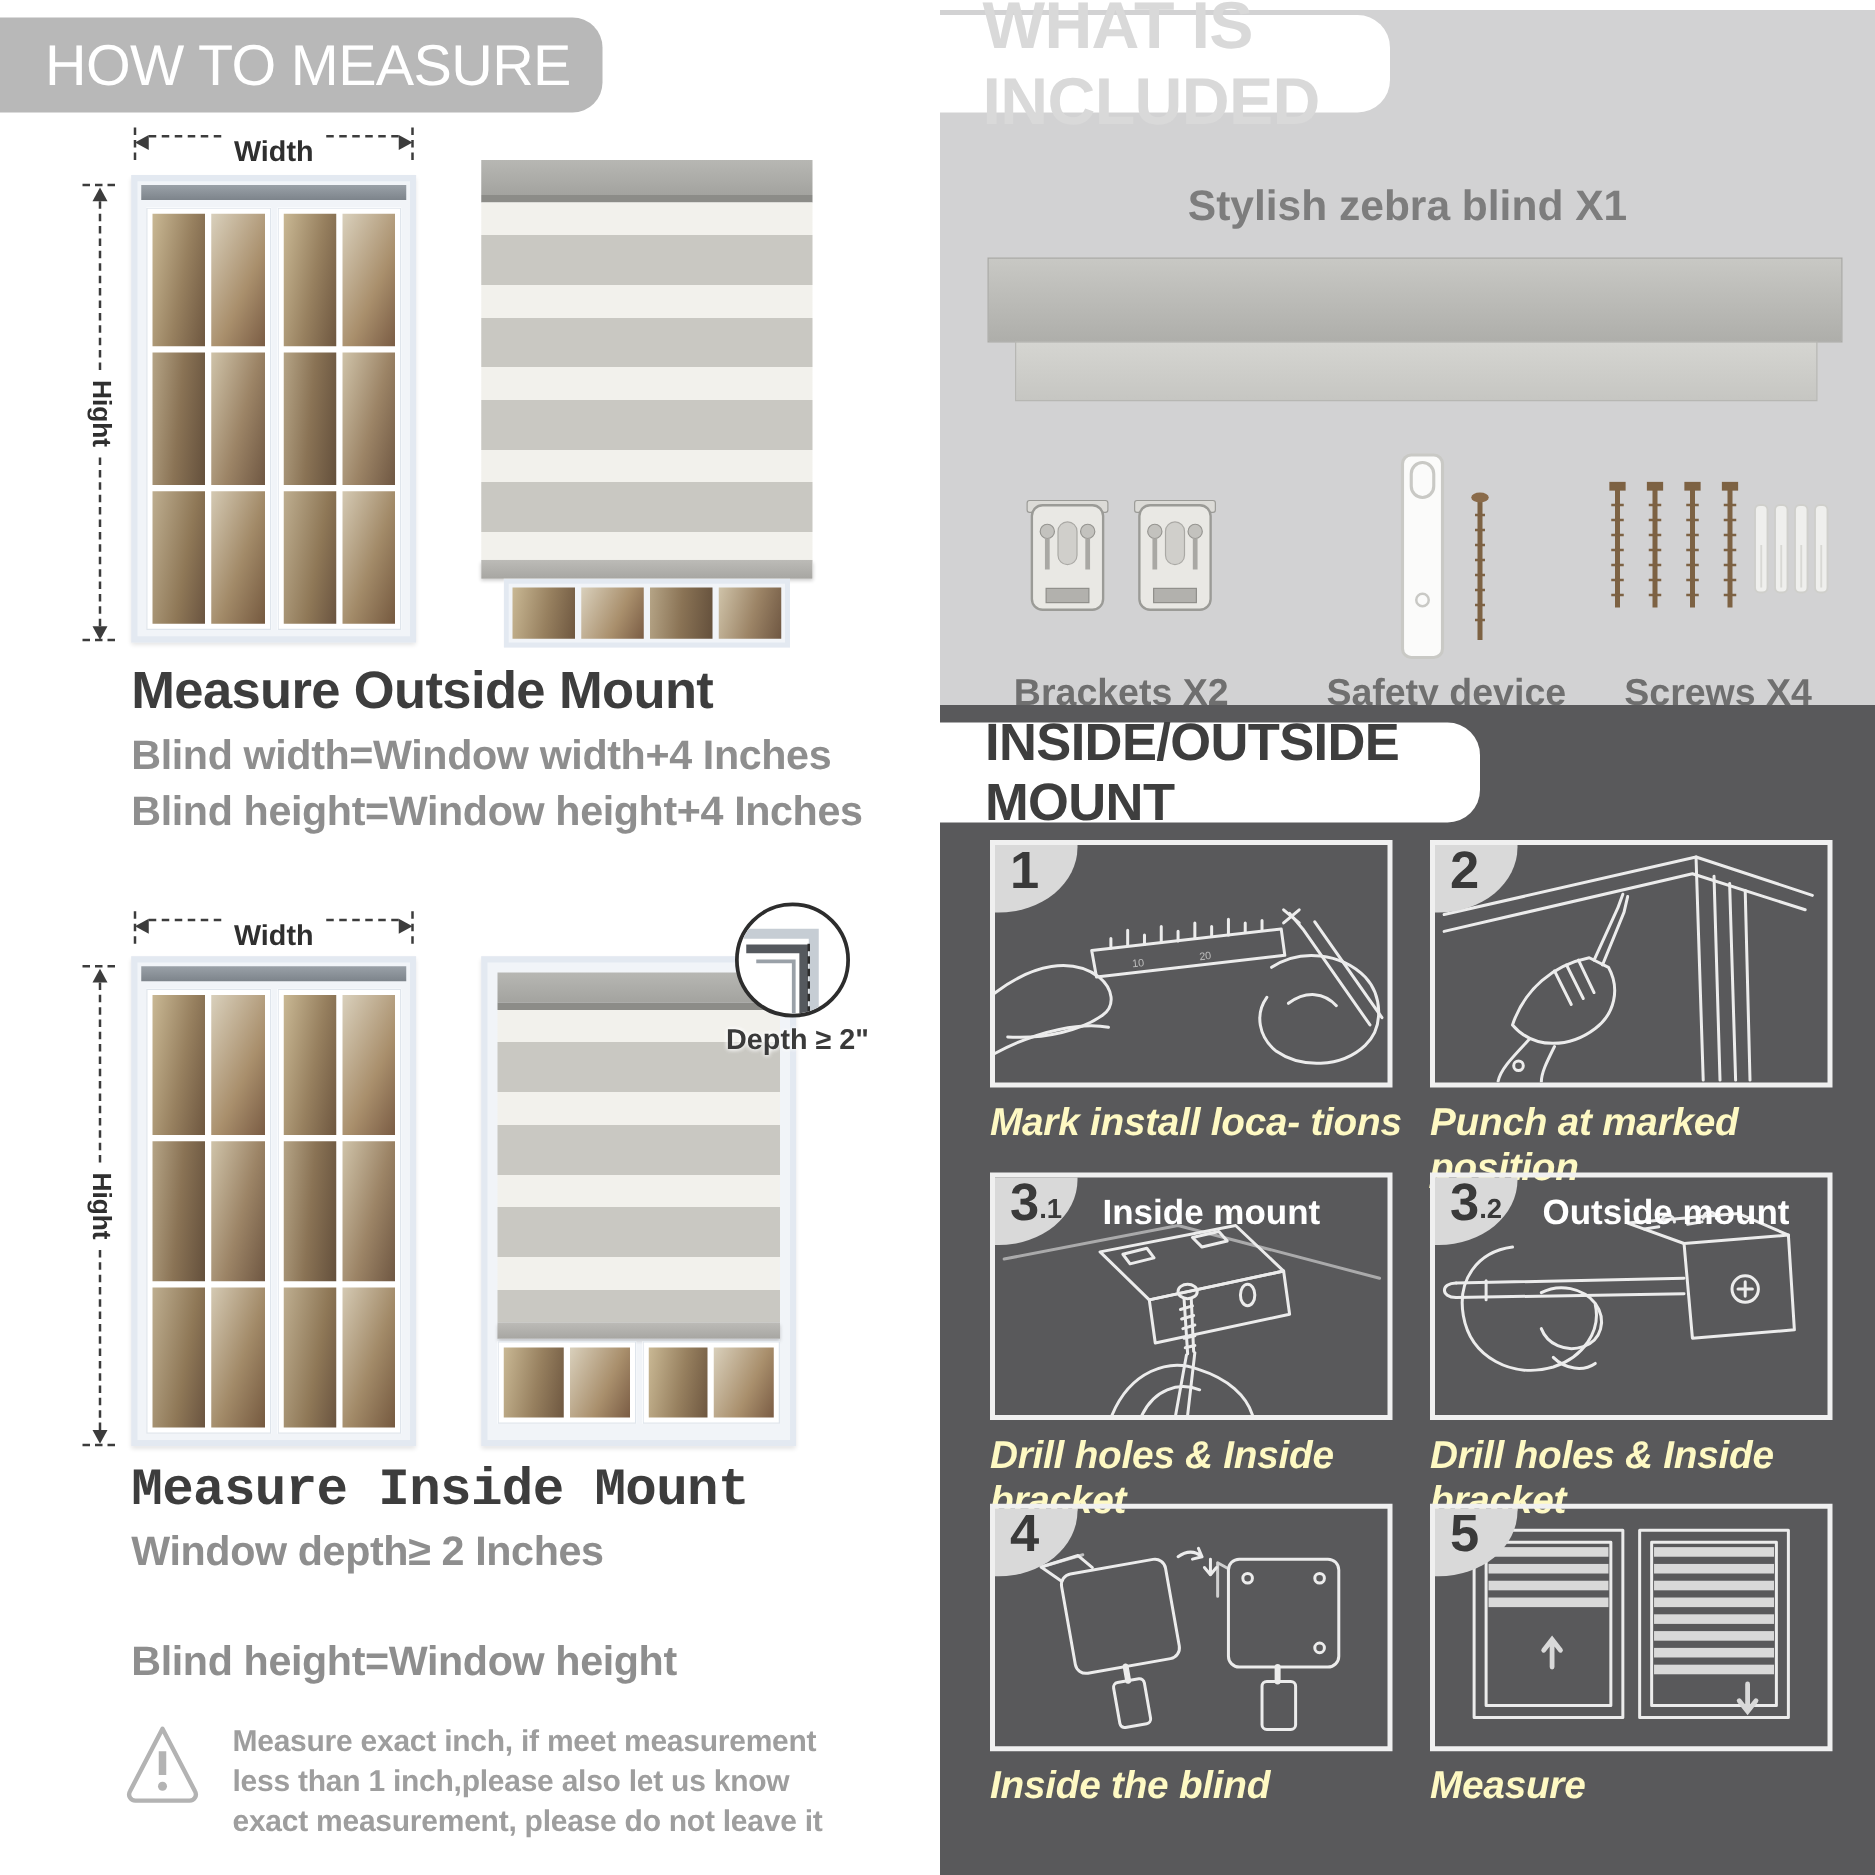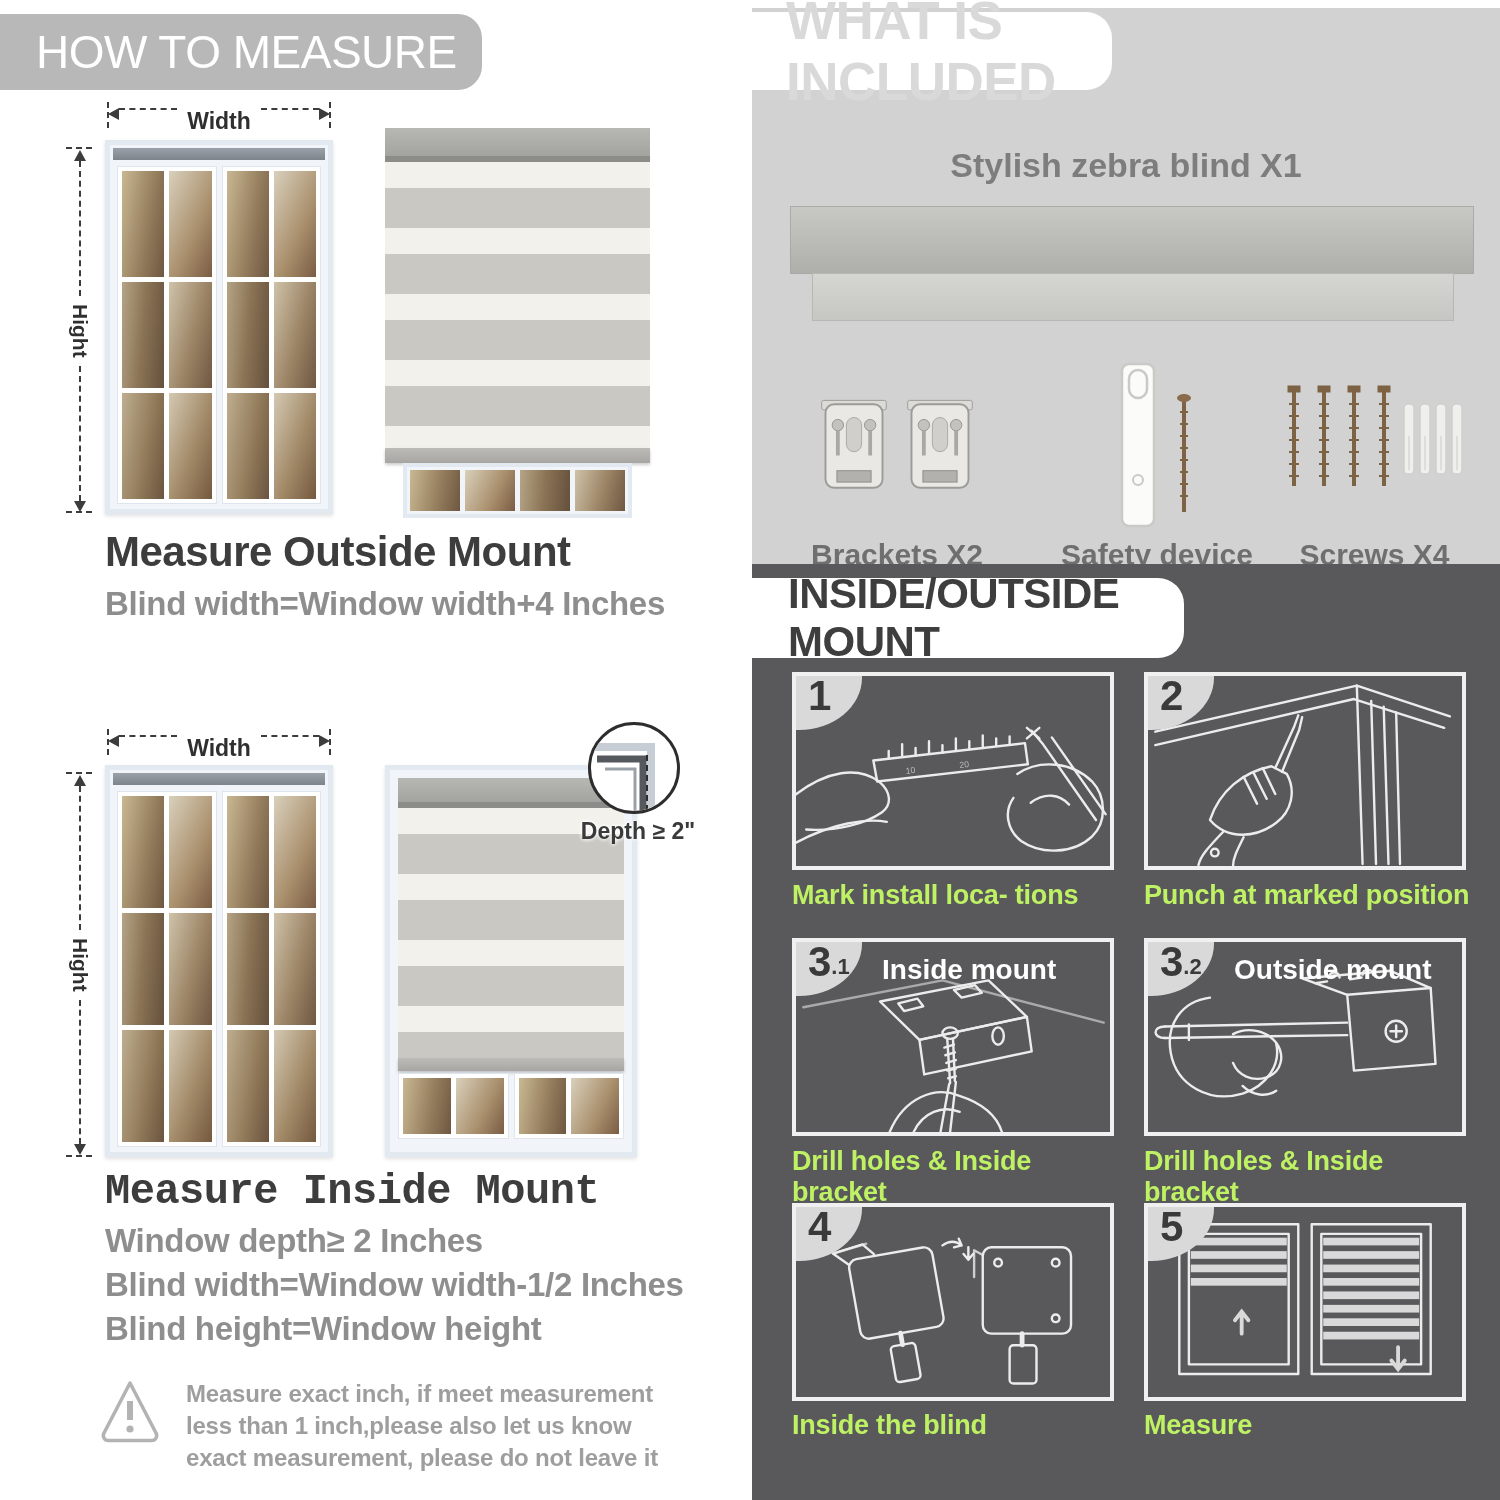--- a/index.html
+++ b/index.html
@@ -76,21 +76,21 @@
 
   .panel{position:absolute;width:322px;height:198px;border:4px solid #f0f0f0;box-sizing:border-box;
          overflow:hidden;}
   .panel svg{position:absolute;left:0;top:0;width:100%;height:100%;}
   .stepnum{position:absolute;top:-4px;left:-4px;width:70px;height:58px;background:#d9d9d9;
            border-radius:0 0 90% 0;display:flex;align-items:flex-start;padding:2px 0 0 16px;box-sizing:border-box;
            color:#3a3a3a;font-weight:bold;}
   .stepnum .n{font-size:42px;line-height:1.05;}
   .stepnum .s{font-size:22px;margin-top:14px;}
   .inner-title{position:absolute;left:86px;top:12px;color:#fff;font-size:28px;font-weight:bold;}
-  .caption{position:absolute;width:330px;color:#bef264;font-size:27px;font-weight:bold;letter-spacing:-.2px;}
+  .caption{position:absolute;width:330px;color:#fef9c3;font-size:31px;font-weight:bold;letter-spacing:-.2px;font-style:italic;}
 
   .line-art{stroke:#ececec;stroke-width:2.5;fill:none;stroke-linecap:round;stroke-linejoin:round;}
 
   
   .depth-circle{left:588px;top:722px;width:92px;height:92px;border-radius:50%;
                 background:#fff;border:3px solid #2d2d2d;box-sizing:border-box;overflow:hidden;}
   .depth-label{left:568px;top:818px;width:140px;text-align:center;font-size:23px;font-weight:bold;color:#3a3a3a;
                text-shadow:0 0 4px #fff,0 0 4px #fff;}
 </style>
 </head>
@@ -157,20 +157,21 @@
           <i></i>
           <i></i>
           <i></i>
           <i></i>
         </div>
     </div>
   </div>
 
   <div class="abs sec-title" style="left:105px;top:528px;">Measure Outside Mount</div>
   <div class="abs formula" style="left:105px;top:585px;">Blind width=Window width+4 Inches</div>
+  <div class="abs formula" style="left:105px;top:630px;">Blind height=Window height+4 Inches</div>
 
   <div class="abs vtick" style="left:107px;top:729px;"></div>
   <div class="abs vtick" style="left:329px;top:729px;"></div>
   <div class="abs harrow" style="left:108px;top:735px;width:222px;">
     <span class="ah l"></span>
     <span class="dash"></span>
     <span class="lbl">Width</span>
     <span class="dash"></span>
     <span class="ah r"></span>
   </div>
@@ -236,21 +237,20 @@
       <path d="M6,34 L52,34 L52,86" stroke="#55595e" stroke-width="7" fill="none"></path>
       <path d="M0,22 L60,22 L60,86" stroke="#c6cdd4" stroke-width="8" fill="none"></path>
       <path d="M14,44 L44,44 L44,86" stroke="#9aa1a8" stroke-width="3" fill="none"></path>
       <path d="M56,30 L56,86" stroke="#2d2d2d" stroke-width="2" stroke-dasharray="6 4" fill="none"></path>
     </svg>
   </div>
   <div class="abs depth-label">Depth ≥ 2"</div>
 
   <div class="abs sec-title" style="left:105px;top:1168px;font-family:Liberation Mono, monospace;">Measure Inside Mount</div>
   <div class="abs formula" style="left:105px;top:1222px;">Window depth≥ 2 Inches</div>
-  <div class="abs formula" style="left:105px;top:1266px;">Blind width=Window width-1/2 Inches</div>
   <div class="abs formula" style="left:105px;top:1310px;">Blind height=Window height</div>
 
   <svg class="abs" style="left:98px;top:1376px;" width="64" height="70" viewBox="0 0 64 70">
     <path d="M32,7 L58,57 a5,5 0 0 1 -4.5,7.5 L10.5,64.5 A5,5 0 0 1 6,57 Z" stroke="#b3b3b3" stroke-width="3.5" fill="none" stroke-linejoin="round"></path>
     <line x1="32" y1="25" x2="32" y2="44" stroke="#b3b3b3" stroke-width="6"></line>
     <circle cx="32" cy="53" r="3.6" fill="#b3b3b3"></circle>
   </svg>
   <div class="abs warn-text" style="left:186px;top:1378px;width:500px;">Measure exact inch, if meet measurement less than 1 inch,please also let us know exact measurement, please do not leave it</div>
 
   <div class="abs inc-section">

